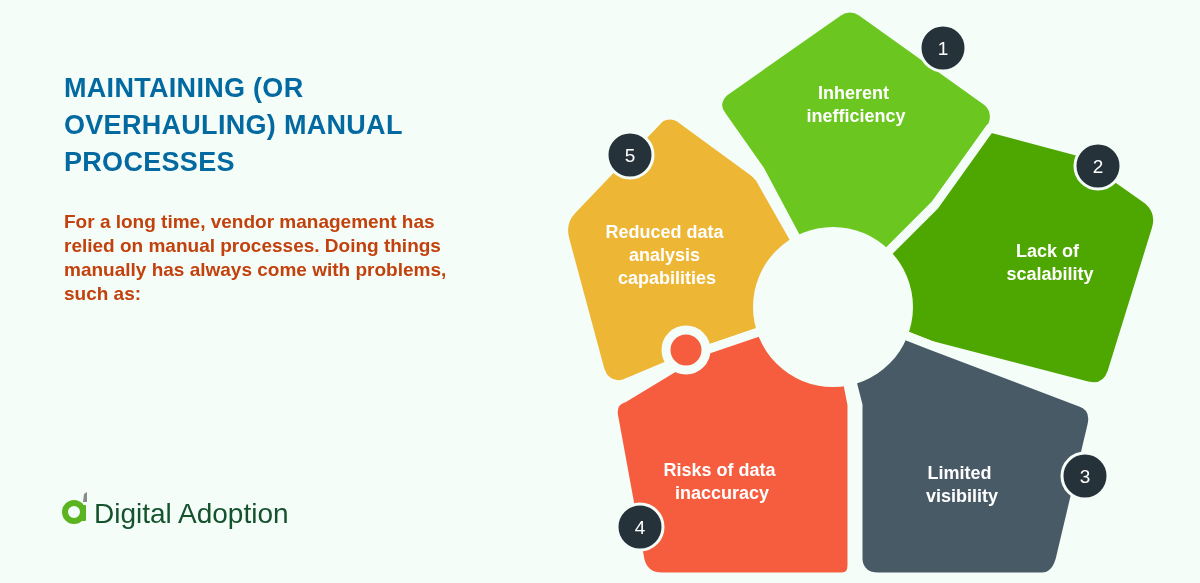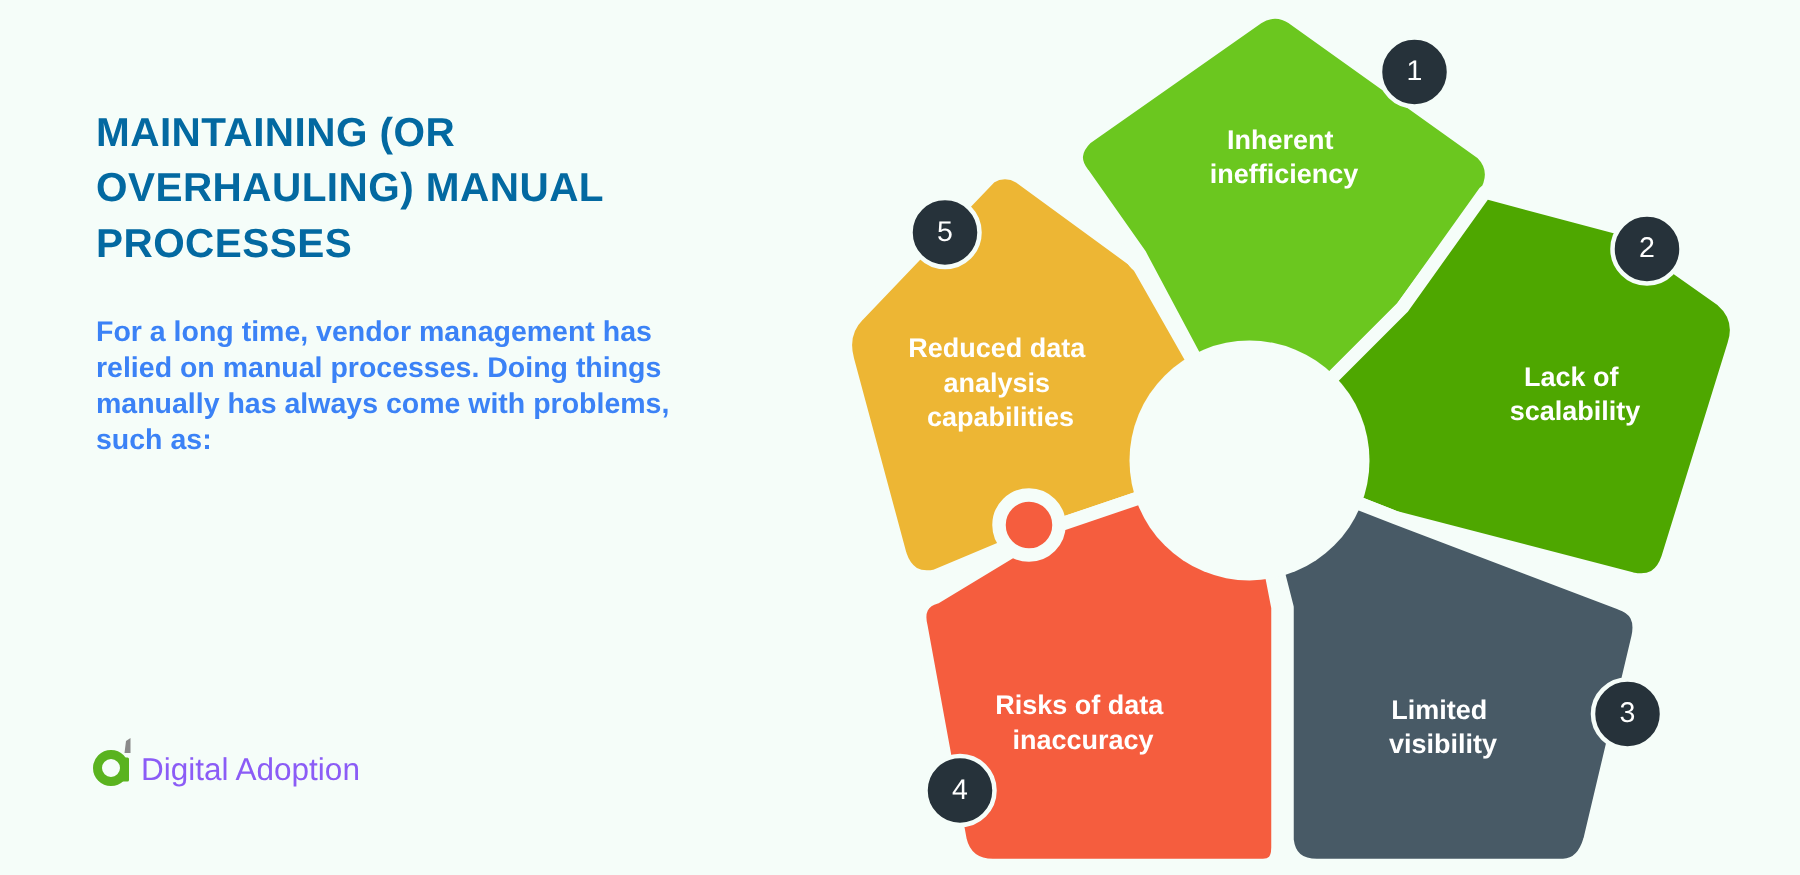--- a/index.html
+++ b/index.html
@@ -1,21 +1,21 @@
 <!DOCTYPE html>
 <html><head>
 <meta charset="utf-8">
 <style>
   html, body { margin:0; padding:0; }
   body { width:1200px; height:583px; background:#f5fdf9; position:relative; overflow:hidden; font-family:"Liberation Sans", sans-serif; }
   .title { position:absolute; left:64px; top:70px; width:420px; font-size:27px; line-height:37px; font-weight:bold; color:#0369a1; letter-spacing:0.3px; margin:0; }
-  .body-text { position:absolute; left:64px; top:210px; width:420px; font-size:19px; line-height:24px; font-weight:bold; color:#3b82f6; margin:0; }
+  .body-text { position:absolute; left:64px; top:210px; width:420px; font-size:19px; line-height:24px; font-weight:bold; color:#c2410c; margin:0; }
   .logo { position:absolute; left:62px; top:492px; display:flex; align-items:flex-end; }
   .logo-mark { width:30px; height:34px; position:relative; }
-  .logo-text { font-size:21px; color:#8b5cf6; margin-left:2px; line-height:24px; }
+  .logo-text { font-size:28px; color:#14532d; margin-left:2px; line-height:24px; }
   svg.diagram { position:absolute; left:0; top:0; }
   .piece-label { font-family:"Liberation Sans", sans-serif; font-weight:bold; font-size:18px; fill:#ffffff; text-anchor:middle; }
   .badge-num { font-family:"Liberation Sans", sans-serif; font-size:19px; fill:#ffffff; text-anchor:middle; dominant-baseline:central; }
 </style>
 </head>
 <body>
 
 <h1 class="title">MAINTAINING (OR OVERHAULING) MANUAL PROCESSES</h1>
 
 <p class="body-text">For a long time, vendor management has relied on manual processes. Doing things manually has always come with problems, such as:</p>

